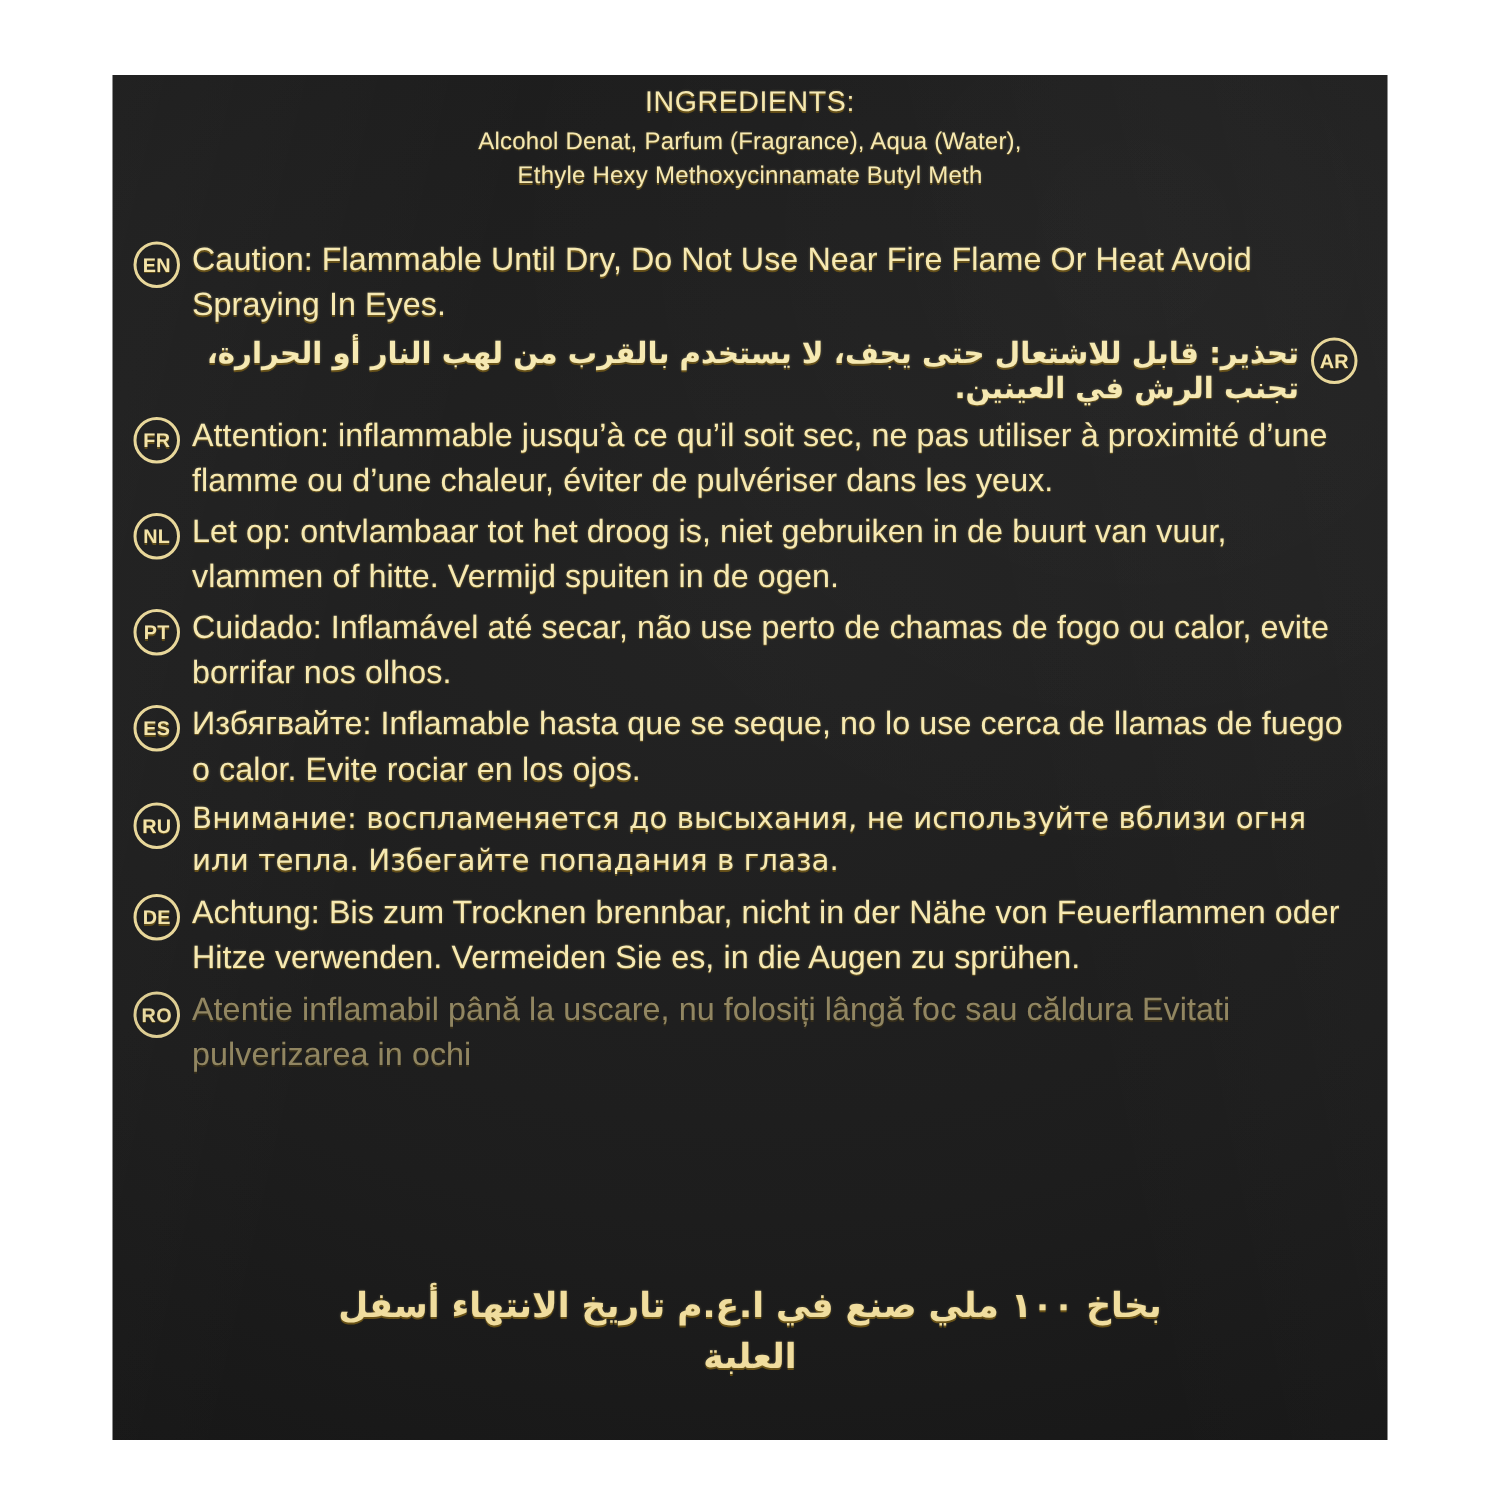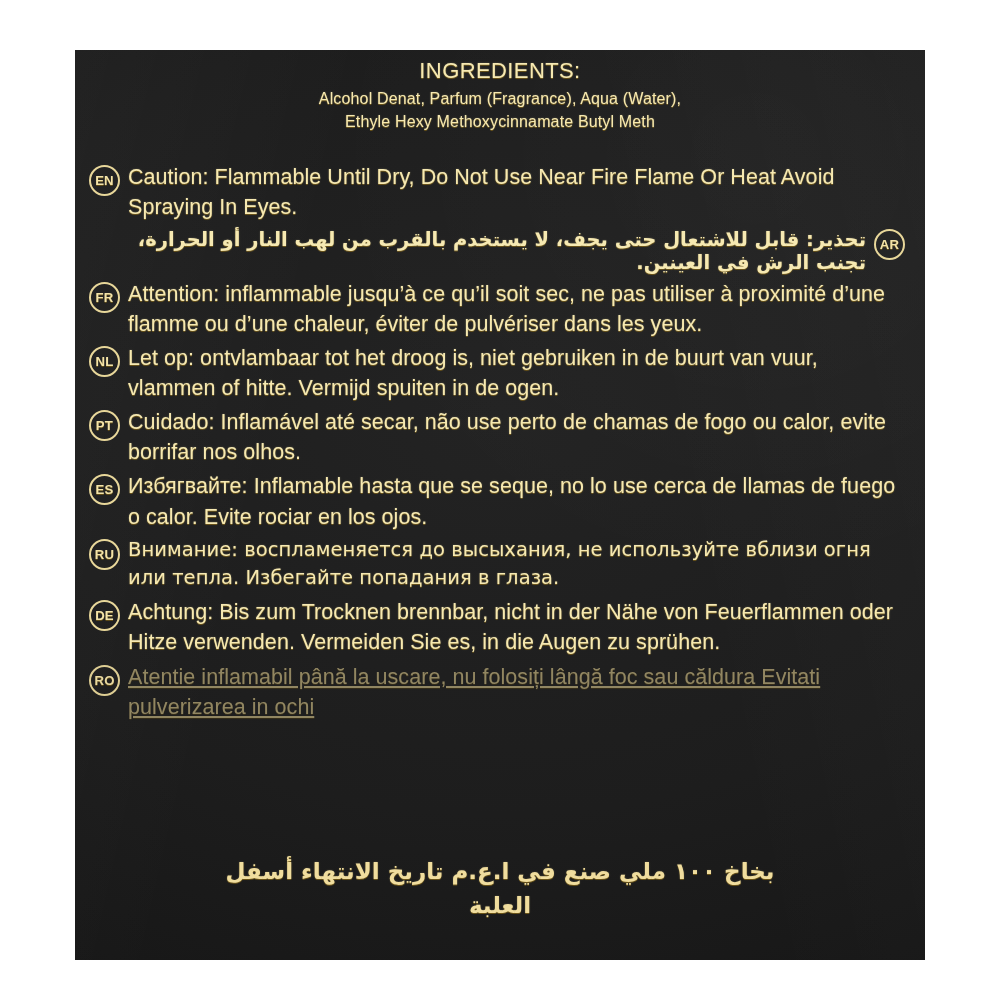--- a/index.html
+++ b/index.html
@@ -47,21 +47,21 @@
   }
 
   
   #ingredients-block {
     position: relative;
     z-index: 2;
     padding: 6px 26px 0 26px;
     text-align: center;
   }
   #ingredients-heading {
-    font-size: 22px;
+    font-size: 19px;
     letter-spacing: 0.4px;
     line-height: 1.34;
     margin: 0 0 3px 0;
     font-weight: 400;
   }
   .ing-line {
     font-size: 16px;
     line-height: 1.42;
     letter-spacing: 0.15px;
     white-space: nowrap;
@@ -123,21 +123,20 @@
   .warn-row[data-lang="BG"] .warn-text {
     font-family: "DejaVu Sans", sans-serif;
     font-size: 19.5px;
     line-height: 1.48;
   }
   
   .warn-row[data-lang="RO"] .warn-text {
     color: #d8c68b;
     opacity: 0.62;
     text-shadow: 0 1px 0 rgba(90,70,16,0.6);
-    text-decoration: underline;
   }
   .warn-row[data-lang="RO"] .lang-badge {
     opacity: 0.95;
   }
 
   
   #arabic-footer {
     position: absolute;
     z-index: 2;
     left: 0;

